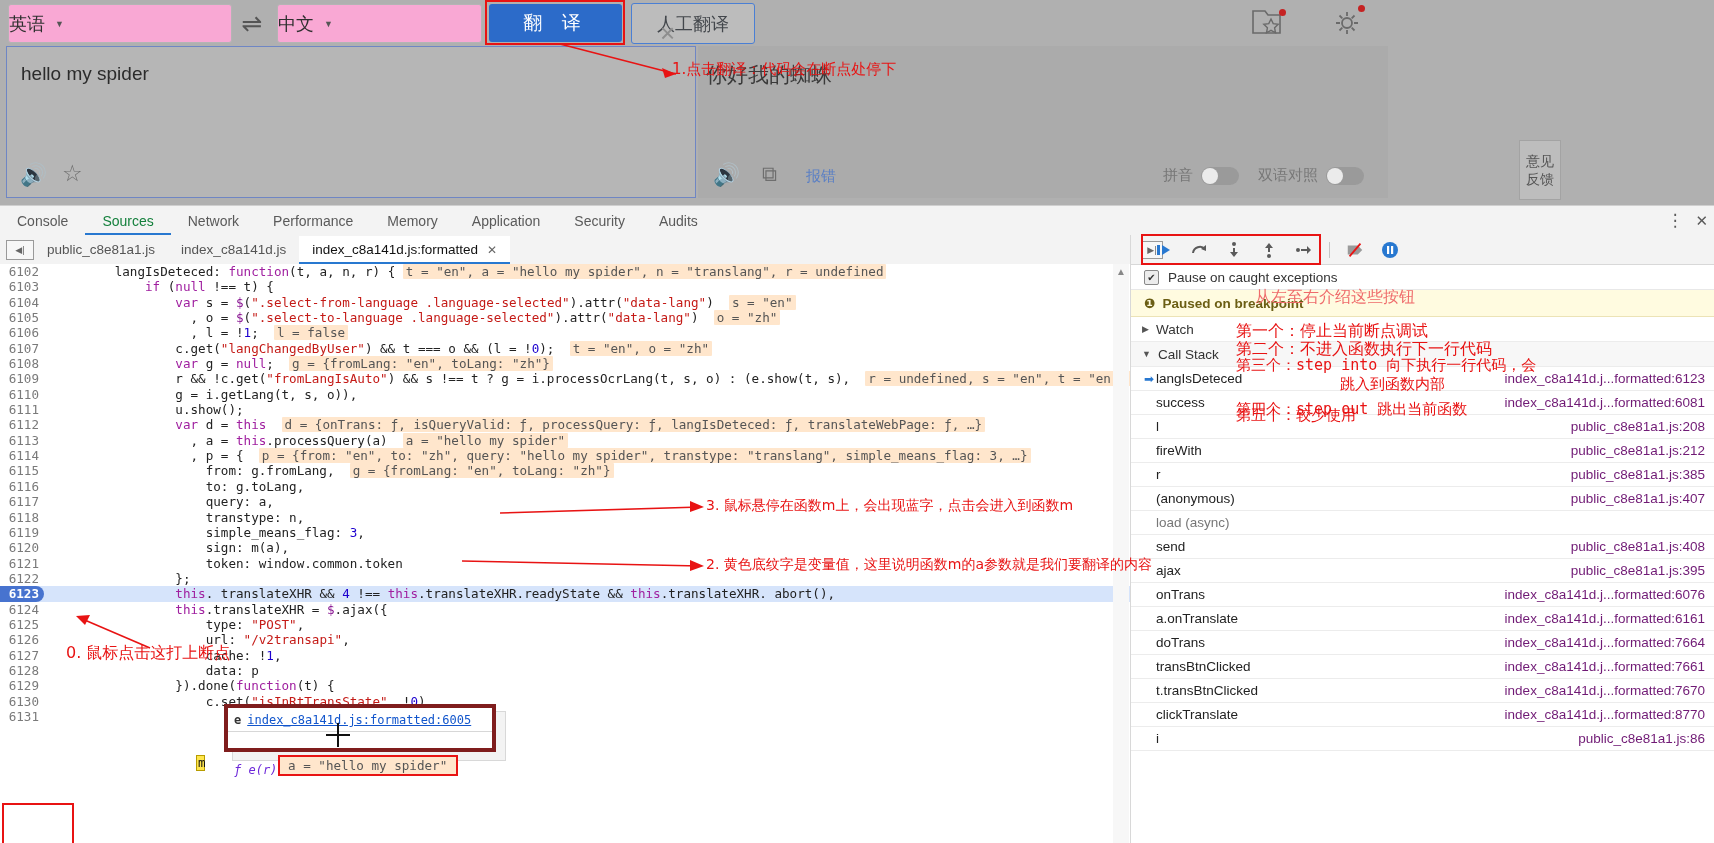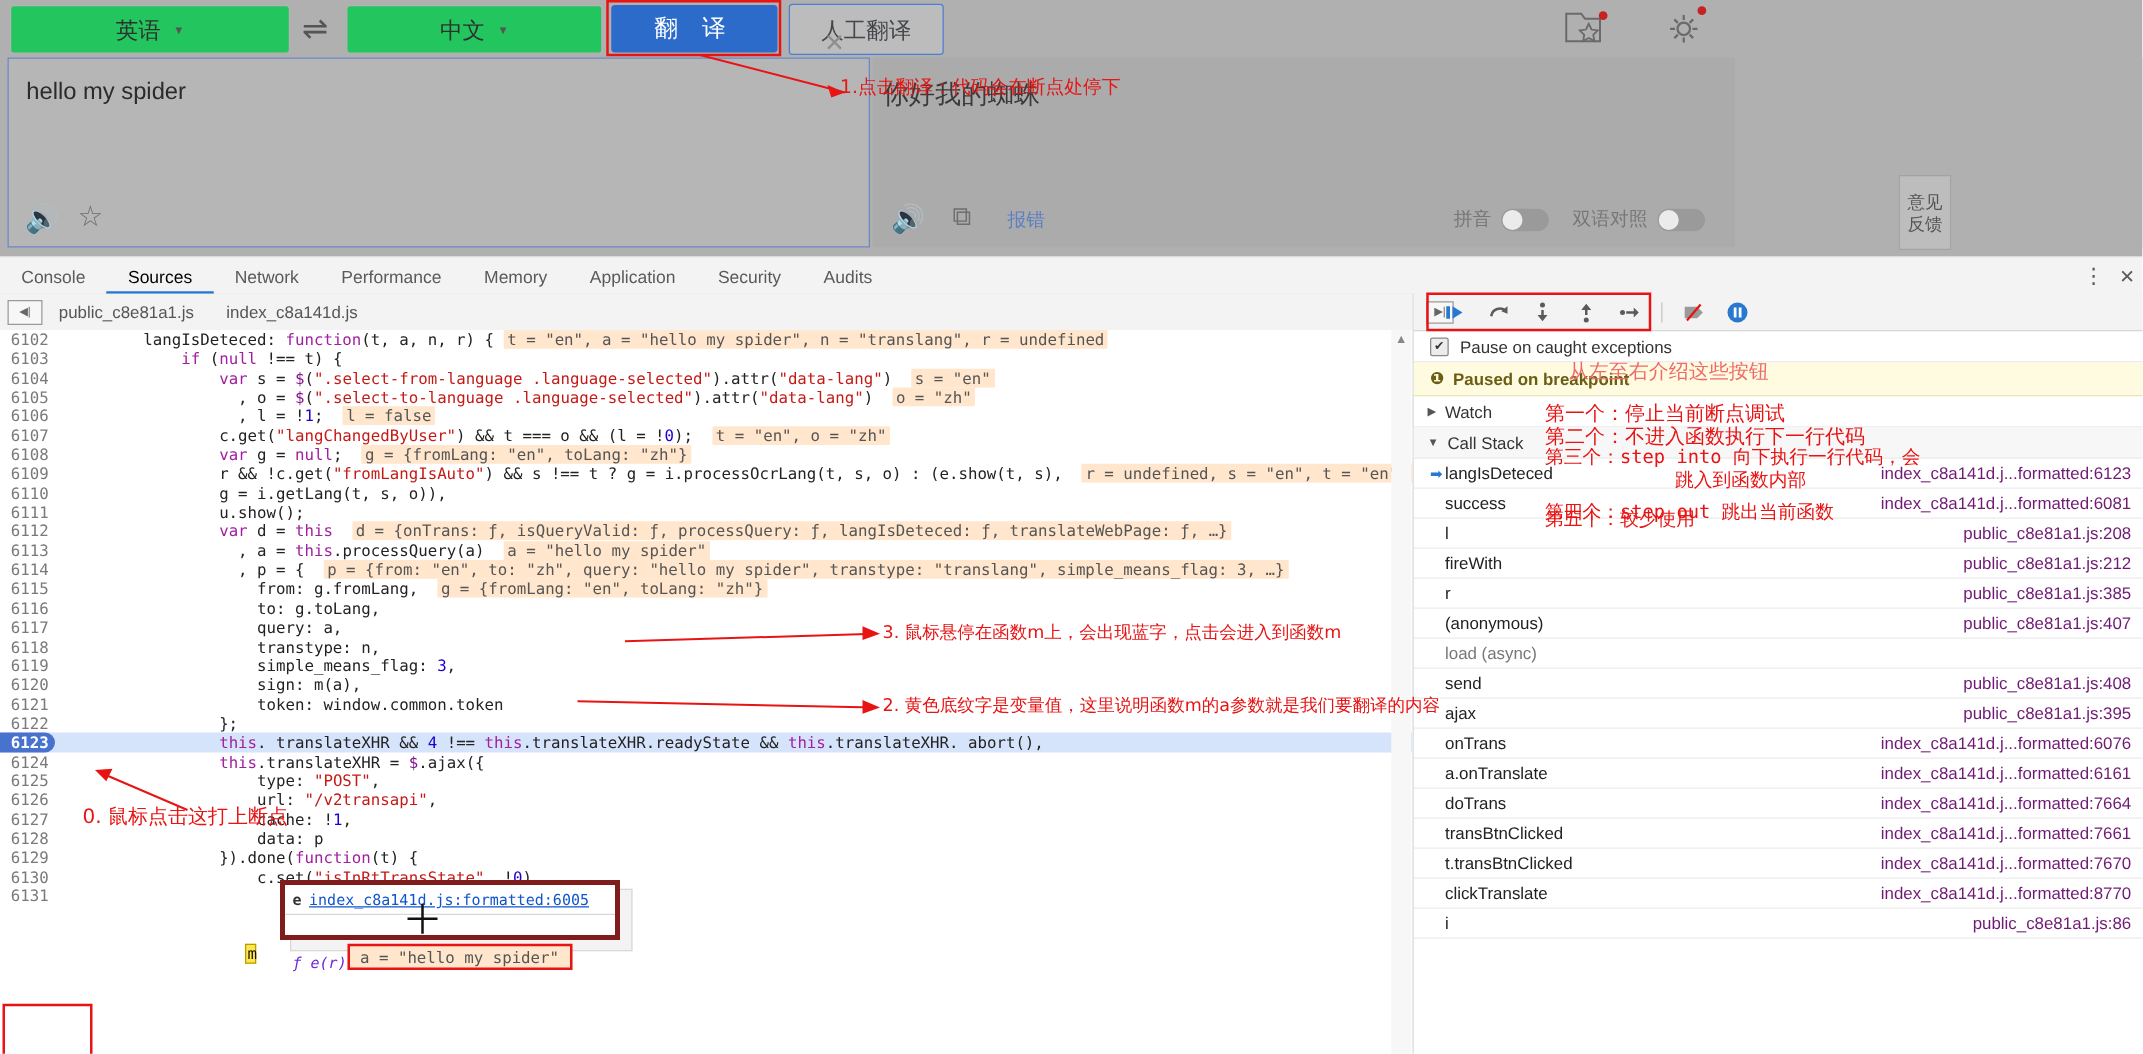--- a/index.html
+++ b/index.html
@@ -8,23 +8,23 @@
     font-family:"Liberation Sans","DejaVu Sans",sans-serif;
     background:#ffffff;position:relative;
   }
   
   #translate-app{
     position:absolute;left:0;top:0;width:1714px;height:205px;
     background:#b0b0b0;
   }
   .lang-bar{position:absolute;left:0;top:0;width:1714px;height:45px;}
   .lang-select{
-    position:absolute;top:4px;height:37px;background:#22c55e;
+    position:absolute;top:4px;height:37px;background:#f9a8d4;
     border:1px solid #b4b4b4;border-radius:3px;
-    display:flex;align-items:center;justify-content:center;gap:10px;
+    display:flex;align-items:center;justify-content:flex-start;gap:10px;
     color:#2f2f2f;font-size:18px;
   }
   #lang-from{left:8px;width:222px;}
   #lang-to{left:277px;width:203px;}
   .caret{font-size:9px;color:#555;}
   #swap-icon{position:absolute;left:228px;top:6px;width:48px;height:34px;
     display:flex;align-items:center;justify-content:center;font-size:25px;color:#555;}
   #btn-translate{
     position:absolute;left:489px;top:4px;width:133px;height:38px;background:#2c6bc9;
     color:#fff;font-size:19px;display:flex;align-items:center;justify-content:center;
@@ -69,21 +69,21 @@
     display:flex;flex-direction:column;align-items:center;justify-content:center;
   }
   #topbar-right-fill{position:absolute;left:1388px;top:46px;width:326px;height:152px;background:#b0b0b0;}
 
   
   #devtools{position:absolute;left:0;top:205px;width:1714px;height:638px;background:#fff;
     border-top:1px solid #cfcfcf;font-size:13px;}
   #panel-tabs{position:absolute;left:0;top:0;width:1714px;height:29px;background:#f3f3f3;
     border-bottom:1px solid #d8d8d8;display:flex;align-items:center;}
   .ptab{padding:0 17px;height:28px;line-height:28px;color:#5a5a5a;font-size:14px;white-space:nowrap;}
-  .ptab.active{color:#000000;box-shadow:inset 0 -2px 0 #2878d0;}
+  .ptab.active{color:#15803d;box-shadow:inset 0 -2px 0 #2878d0;}
   #panel-tabs-right{position:absolute;right:6px;top:0;height:29px;display:flex;align-items:center;gap:12px;color:#5a5a5a;}
 
   #file-tabs{position:absolute;left:0;top:29px;width:1130px;height:29px;background:#f3f3f3;
     border-bottom:1px solid #d8d8d8;display:flex;align-items:center;}
   #nav-toggle-icon{width:26px;height:18px;margin-left:6px;border:1px solid #9a9a9a;
     display:flex;align-items:center;justify-content:center;font-size:9px;color:#666;background:#f7f7f7;}
   .ftab{padding:0 13px;height:28px;line-height:28px;color:#555;font-size:13.5px;white-space:nowrap;}
   .ftab.active{color:#111;box-shadow:inset 0 -2px 0 #2878d0;background:#fff;}
   .ftab .close{margin-left:9px;color:#666;font-size:12px;}
 
@@ -252,20 +252,21 @@
     </div>
   <div id="panel-tabs-right">
     <span style="font-size:17px">⋮</span>
     <span style="font-size:15px">✕</span>
   </div>
 
   <div id="file-tabs">
     <div id="nav-toggle-icon">◀|</div>
   <div class="ftab"><span>public_c8e81a1.js</span></div>
       <div class="ftab"><span>index_c8a141d.js</span></div>
+      <div class="ftab active"><span>index_c8a141d.js:formatted</span><span class="close">✕</span></div>
     </div>
 
   <div id="editor">
       <div class="cl"><div class="gut">6102</div><div class="code">        langIsDeteced: <span class="kw">function</span>(t, a, n, r) { <span class="hl">t = "en", a = "hello my spider", n = "translang", r = undefined</span></div></div>
       <div class="cl"><div class="gut">6103</div><div class="code">            <span class="kw">if</span> (<span class="kw">null</span> !== t) {</div></div>
       <div class="cl"><div class="gut">6104</div><div class="code">                <span class="kw">var</span> s = <span class="prop">$</span>(<span class="str">".select-from-language .language-selected"</span>).attr(<span class="str">"data-lang"</span>)  <span class="hl">s = "en"</span></div></div>
       <div class="cl"><div class="gut">6105</div><div class="code">                  , o = <span class="prop">$</span>(<span class="str">".select-to-language .language-selected"</span>).attr(<span class="str">"data-lang"</span>)  <span class="hl">o = "zh"</span></div></div>
       <div class="cl"><div class="gut">6106</div><div class="code">                  , l = !<span class="num">1</span>;  <span class="hl">l = false</span></div></div>
       <div class="cl"><div class="gut">6107</div><div class="code">                c.get(<span class="str">"langChangedByUser"</span>) &amp;&amp; t === o &amp;&amp; (l = !<span class="num">0</span>);  <span class="hl">t = "en", o = "zh"</span></div></div>
       <div class="cl"><div class="gut">6108</div><div class="code">                <span class="kw">var</span> g = <span class="kw">null</span>;  <span class="hl">g = {fromLang: "en", toLang: "zh"}</span></div></div>

